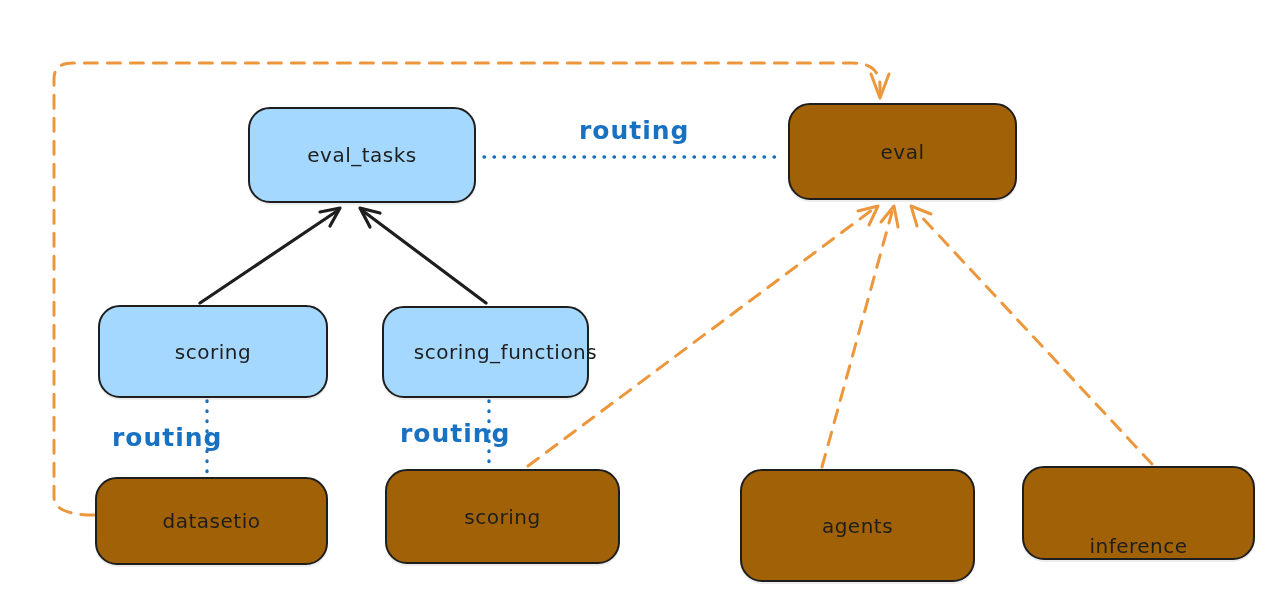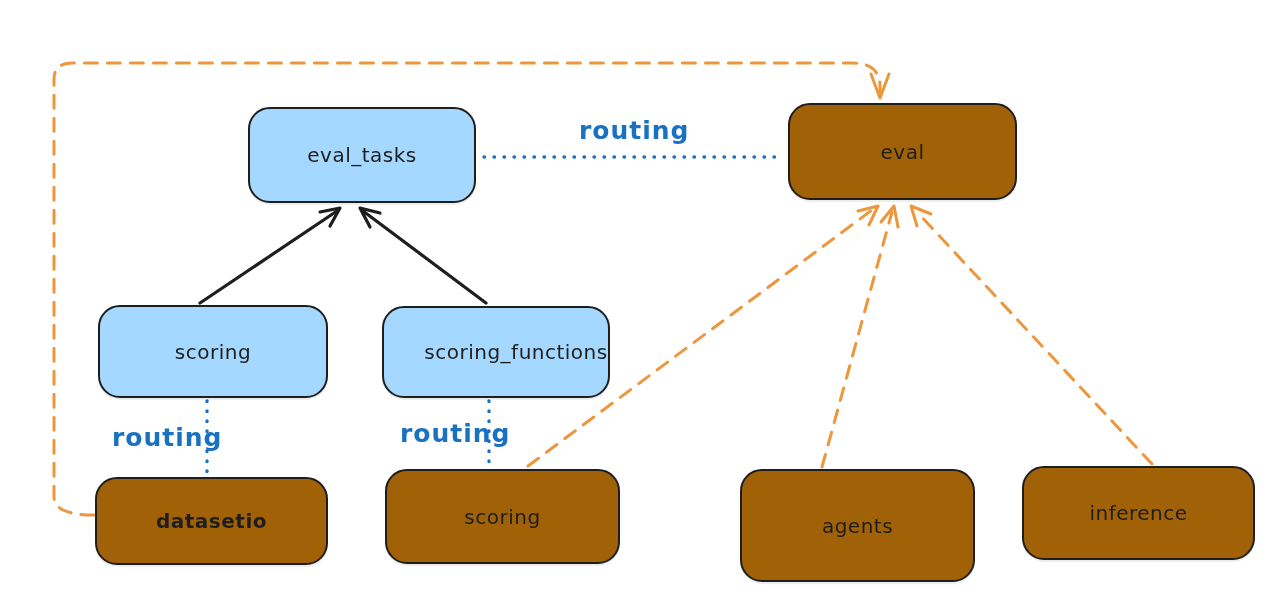--- a/index.html
+++ b/index.html
@@ -94,37 +94,37 @@
   </div>
 
   <div class="node node-green" style="left:788px; top:103px; width:229px; height:97px;">
     <span>eval</span>
   </div>
 
   <div class="node node-blue" style="left:98px; top:305px; width:230px; height:93px;">
     <span>scoring</span>
   </div>
 
-  <div class="node node-blue" style="left:382px; top:306px; width:228px; height:92px;padding-left:40px;">
+  <div class="node node-blue" style="left:382px; top:306px; width:207px; height:92px;padding-left:40px;">
     <span>scoring_functions</span>
   </div>
 
-  <div class="node node-green" style="left:95px; top:477px; width:233px; height:88px;font-weight:bold;">
+  <div class="node node-green" style="left:95px; top:477px; width:233px; height:88px;">
     <span>datasetio</span>
   </div>
 
   <div class="node node-green" style="left:385px; top:469px; width:235px; height:95px;">
     <span>scoring</span>
   </div>
 
   <div class="node node-green" style="left:740px; top:469px; width:235px; height:113px;">
     <span>agents</span>
   </div>
 
-  <div class="node node-green" style="left:1022px; top:466px; width:233px; height:94px;">
+  <div class="node node-green" style="left:1022px; top:466px; width:233px; height:94px;align-items:flex-end;">
     <span>inference</span>
   </div>
 
   <span class="edge-label" style="left:579px; top:116px;">routing</span>
 
   <span class="edge-label" style="left:112px; top:423px;">routing</span>
 
   <span class="edge-label" style="left:400px; top:419px;">routing</span>
 
 </div>

